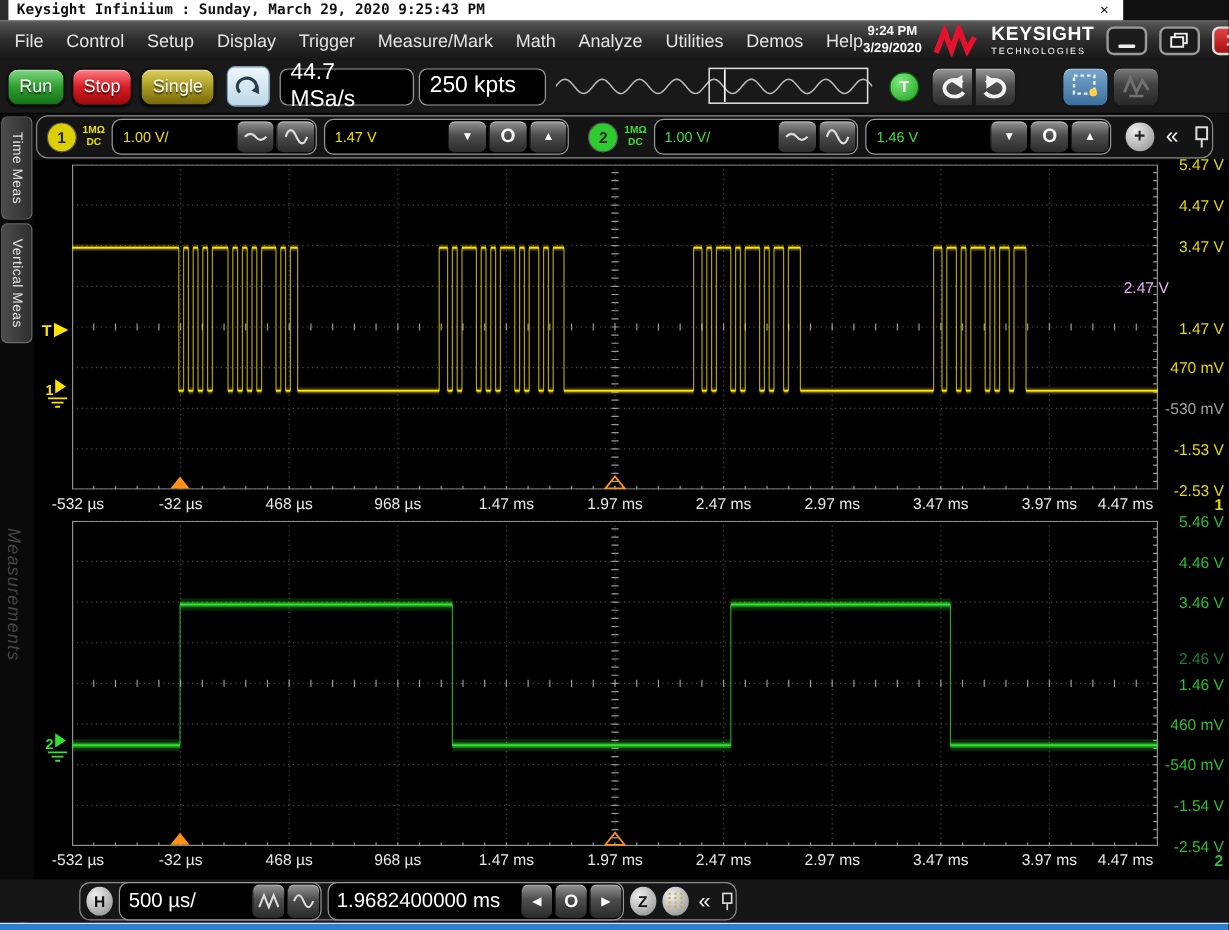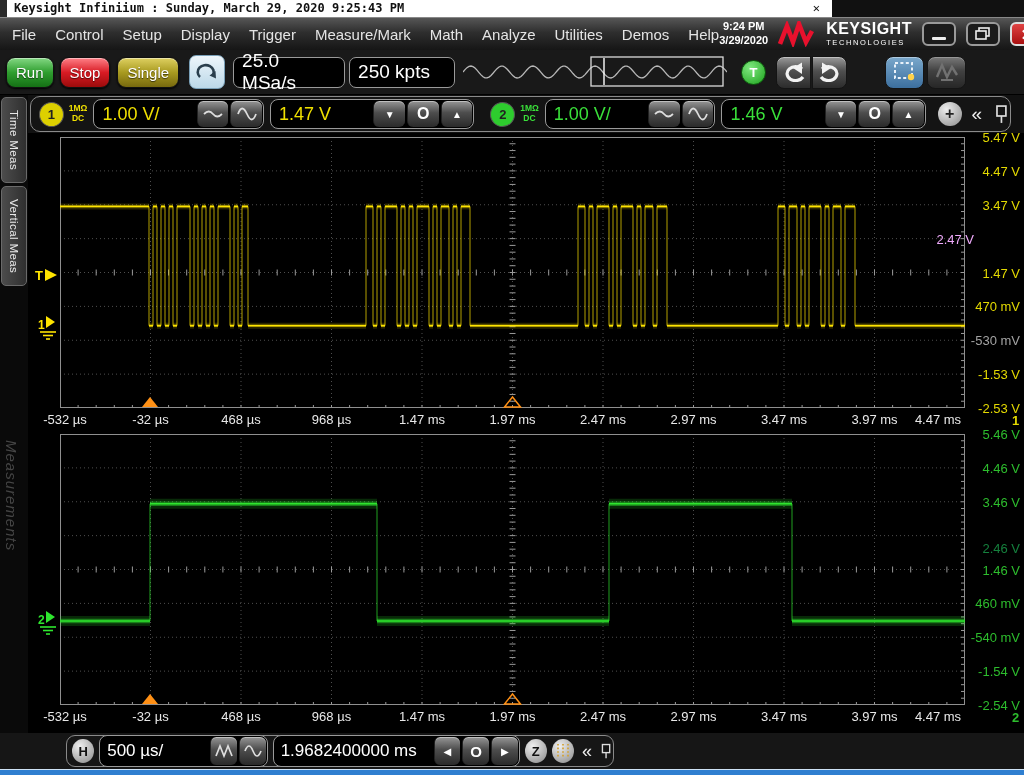--- a/index.html
+++ b/index.html
@@ -1,21 +1,21 @@
 <!DOCTYPE html>
 <html><head>
 <meta charset="utf-8">
 <style>
   html,body{margin:0;padding:0;background:#000;}
   .screen{position:relative;width:1024px;height:775px;background:#111;overflow:hidden;
           font-family:"Liberation Sans",sans-serif;-webkit-font-smoothing:antialiased;}
   .abs{position:absolute;}
 
   
-  .titlebar{position:absolute;left:0;top:0;width:832px;height:17px;background:#fff;color:#111;
+  .titlebar{position:absolute;left:0;top:0;width:936px;height:17px;background:#fff;color:#111;
             font-family:"DejaVu Sans Mono",monospace;font-size:12px;font-weight:bold;line-height:17px;}
   .titlebar .tt{position:absolute;left:14px;top:0;}
   .titlebar .lsliver{position:absolute;left:0;top:0;width:7px;height:17px;background:#2a2a2a;}
   .titlebar .tclose{position:absolute;right:12px;top:0;font-size:12px;color:#111;cursor:default;}
 
   
   .menubar{position:absolute;left:0;top:17px;width:1024px;height:33px;
            background:linear-gradient(180deg,#565656 0%,#2e2e2e 45%,#161616 100%);
            border-top:1px solid #888;box-sizing:border-box;display:flex;align-items:center;}
   .menuitems{display:flex;gap:19px;margin-left:12px;align-items:center;}
@@ -60,21 +60,21 @@
   .avbtn{margin-left:3px;width:37px;opacity:.75;}
 
   
   .chanbar{position:absolute;left:30px;top:96px;width:981px;height:36px;border:1px solid #8a8a8a;
            border-radius:10px;box-sizing:border-box;display:flex;align-items:center;background:#141414;}
   .chbadge{width:23px;height:23px;border-radius:50%;font-weight:bold;font-size:13px;color:#222;
            display:flex;align-items:center;justify-content:center;margin-left:8px;border:1px solid #555;}
   .coup{font-size:8.5px;font-weight:bold;line-height:1.15;text-align:center;margin-left:5px;}
   .fieldgrp{display:flex;align-items:stretch;background:#000;border:1.5px solid #9a9a9a;border-radius:8px;
             height:30px;box-sizing:border-box;margin-left:6px;overflow:hidden;}
-  .fieldgrp .ftext{display:flex;align-items:center;font-size:18px;padding:0 8px;}
+  .fieldgrp .ftext{display:flex;align-items:center;font-size:12px;padding:0 8px;}
   .minibtn{width:31px;border-left:1px solid #222;background:linear-gradient(180deg,#969696,#4d4d4d 45%,#2a2a2a);
            box-shadow:inset 0 1px 0 rgba(255,255,255,.4);display:flex;align-items:center;justify-content:center;
            color:#fff;font-size:10px;border-radius:6px;margin:1px;}
   .roundgray{width:24px;height:24px;border-radius:50%;background:radial-gradient(circle at 35% 30%,#eee,#8a8a8a);
              color:#222;font-weight:bold;font-size:16px;display:flex;align-items:center;justify-content:center;margin-left:12px;}
   .chev{color:#eee;font-size:19px;margin-left:10px;}
   .pin{margin-left:12px;}
 
   
   .sidebar{position:absolute;left:0;top:95px;width:28px;height:680px;background:#0a0a0a;}
@@ -163,21 +163,21 @@
   <div class="toolbar">
     <div class="pillbtn run">Run</div>
     <div class="pillbtn stop">Stop</div>
     <div class="pillbtn single">Single</div>
     <div class="touchbtn">
       <svg width="22" height="20" viewBox="0 0 22 20">
         <path d="M4,15 A8,7 0 1,1 17,13" fill="none" stroke="#2a3e4c" stroke-width="2.6"></path>
         <polygon points="19.5,9 13.5,13.5 20,16.5" fill="#2a3e4c"></polygon>
       </svg>
     </div>
-    <div class="blackfield sr">25.0 MSa/s</div>
+    <div class="blackfield sr">44.7 MSa/s</div>
     <div class="blackfield md">250 kpts</div>
     <svg class="hpreview" id="hpreview" width="264" height="34" viewBox="0 0 264 34">
         <path d="M0,17 L0,17 L2,14.638098691028352 L4,12.657595771369579 L6,11.37830165000143 L8,11.006795964901952 L10,11.60306922853638 L12,13.070835596328289 L14,15.173081046380558 L16,17.570336259825098 L18,19.875493920320338 L20,21.716318568456725 L22,22.79555495773441 L24,22.938928651285597 L26,22.123287752126892 L28,20.48034145742719 L30,18.275391737317864 L32,15.86449253383754 L34,13.636954386554638 L36,11.952478803012916 L38,11.083073877690879 L40,11.16913059005875 L42,12.196752554453838 L44,13.999999999999993 L46,16.287685624056163 L48,18.690395341048575 L50,20.82014104471453 L52,22.333012691929536 L54,22.98471268766152 L56,22.67000491228801 L58,21.439708186297302 L60,19.492490078011325 L62,17.142786185276638 L64,14.770025266038036 L66,12.757359312880713 L68,11.429792401903565 L70,11.001699231841226 L72,11.542208027872885 L74,12.964037757792472 L76,15.037592220095476 L78,17.428035099195395 L80,19.749359130364454 L82,21.626718318472314 L84,22.756957841686983 L86,22.95756730803973 L88,22.19615242270664 L90,20.595665999068103 L92,18.414553613056576 L94,16.005019968473754 L96,13.75615509526642 L98,12.031104327731782 L100,11.10842781642376 L102,11.137118804173042 L104,12.112544287697975 L106,13.877193152161563 L108,16.1461109703603 L110,18.552914270615126 L112,20.70895391732363 L114,22.26607393740354 L116,22.97283153543851 L118,22.715099923615163 L120,21.534497446125556 L122,19.621667074216155 L124,17.28549149494244 L126,14.903214922405404 L128,12.85952593110733 L130,11.48443817851 L132,11 L134,11.484438178509997 L136,12.85952593110732 L138,14.903214922405393 L140,17.285491494942427 L142,19.621667074216127 L144,21.534497446125535 L146,22.715099923615156 L148,22.97283153543851 L150,22.266073937403533 L152,20.70895391732362 L154,18.55291427061512 L156,16.14611097036029 L158,13.877193152161574 L160,12.112544287697997 L162,11.137118804173044 L164,11.108427816423754 L166,12.031104327731764 L168,13.75615509526641 L170,16.00501996847372 L172,18.414553613056544 L174,20.59566599906804 L176,22.196152422706614 L178,22.957567308039728 L180,22.756957841686997 L182,21.62671831847232 L184,19.749359130364486 L186,17.428035099195405 L188,15.037592220095469 L190,12.964037757792504 L192,11.542208027872896 L194,11.001699231841226 L196,11.429792401903555 L198,12.757359312880705 L200,14.770025266038033 L202,17.142786185276616 L204,19.492490078011304 L206,21.439708186297302 L208,22.670004912288 L210,22.98471268766152 L212,22.333012691929543 L214,20.820141044714553 L216,18.690395341048557 L218,16.287685624056174 L220,13.999999999999993 L222,12.196752554453825 L224,11.169130590058753 L226,11.083073877690882 L228,11.952478803012923 L230,13.636954386554628 L232,15.864492533837542 L234,18.275391737317836 L236,20.48034145742718 L238,22.123287752126892 L240,22.938928651285593 L242,22.795554957734414 L244,21.716318568456725 L246,19.875493920320366 L248,17.57033625982507 L250,15.17308104638056 L252,13.07083559632828 L254,11.60306922853637 L256,11.006795964901952 L258,11.378301650001433 L260,12.657595771369596 L262,14.638098691028308 L264,17.000000000000007" fill="none" stroke="#b8b8b8" stroke-width="1.3"></path>
         <rect x="128" y="2" width="132" height="29" fill="none" stroke="#dcdcdc" stroke-width="1.3"></rect>
         <line x1="141" y1="3" x2="141" y2="30" stroke="#fff" stroke-width="1.4"></line>
       </svg>
     <div class="tbadge">T</div>
     <div class="sqbtn undo">
       <svg width="24" height="20" viewBox="0 0 24 20">
         <path d="M20,7 A8.5,7 0 1,0 21,15" fill="none" stroke="#f2f2f2" stroke-width="3.2"></path>

